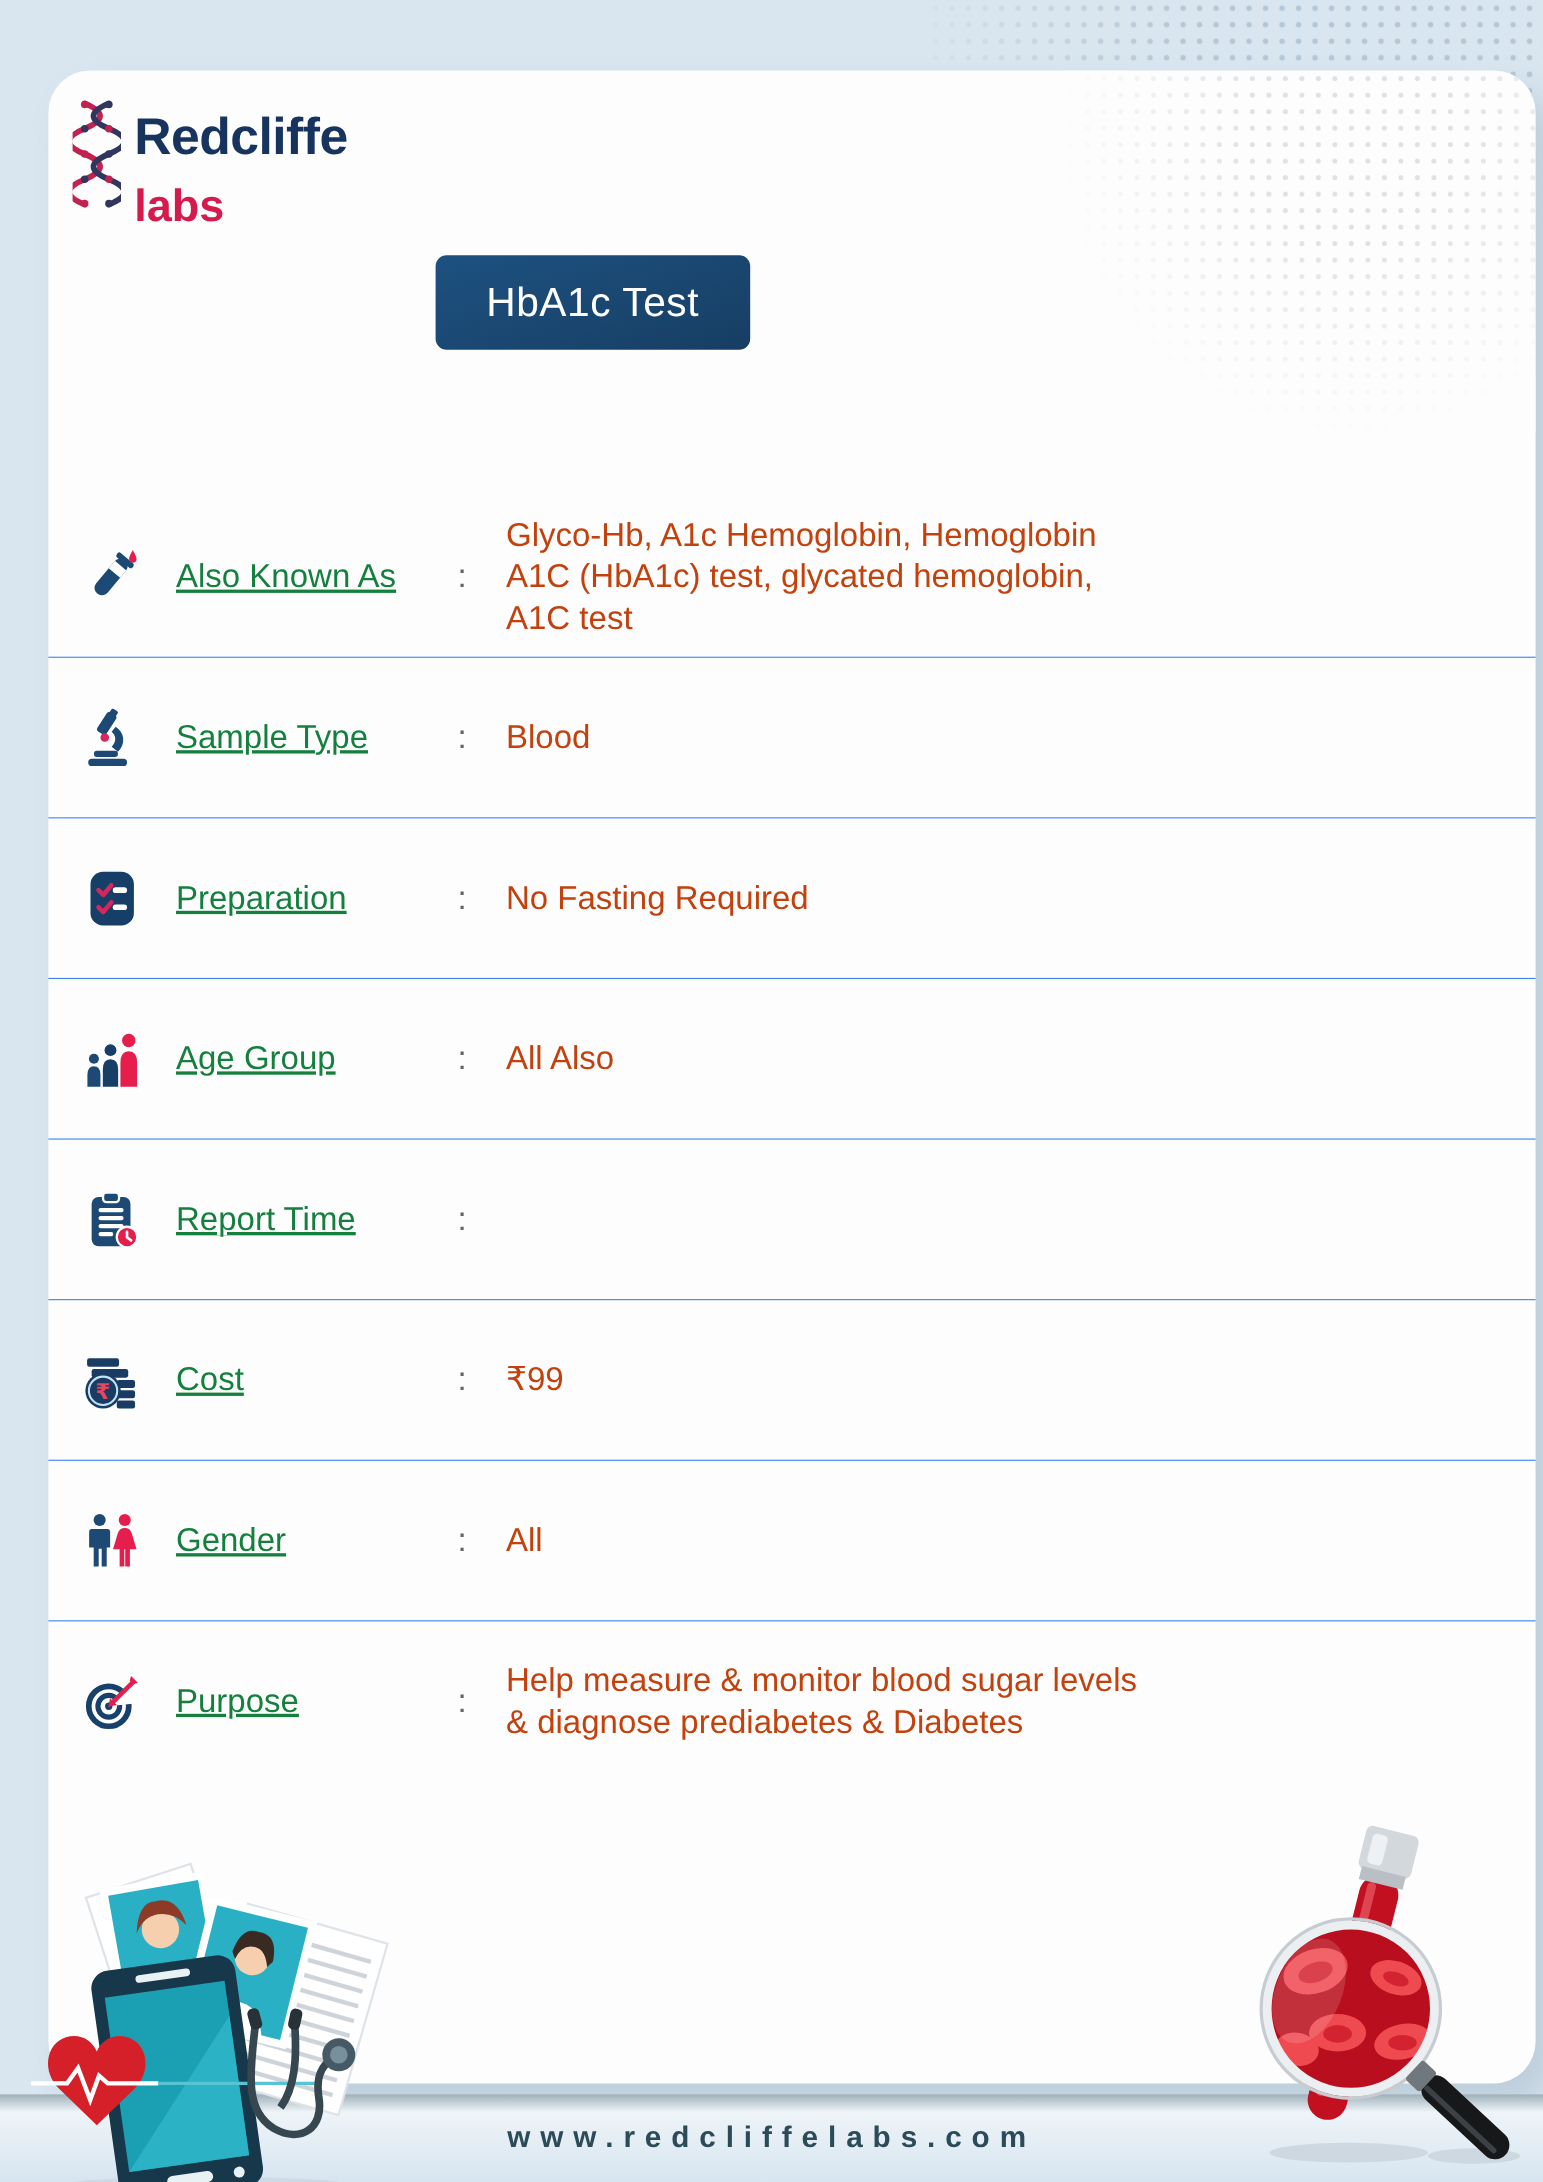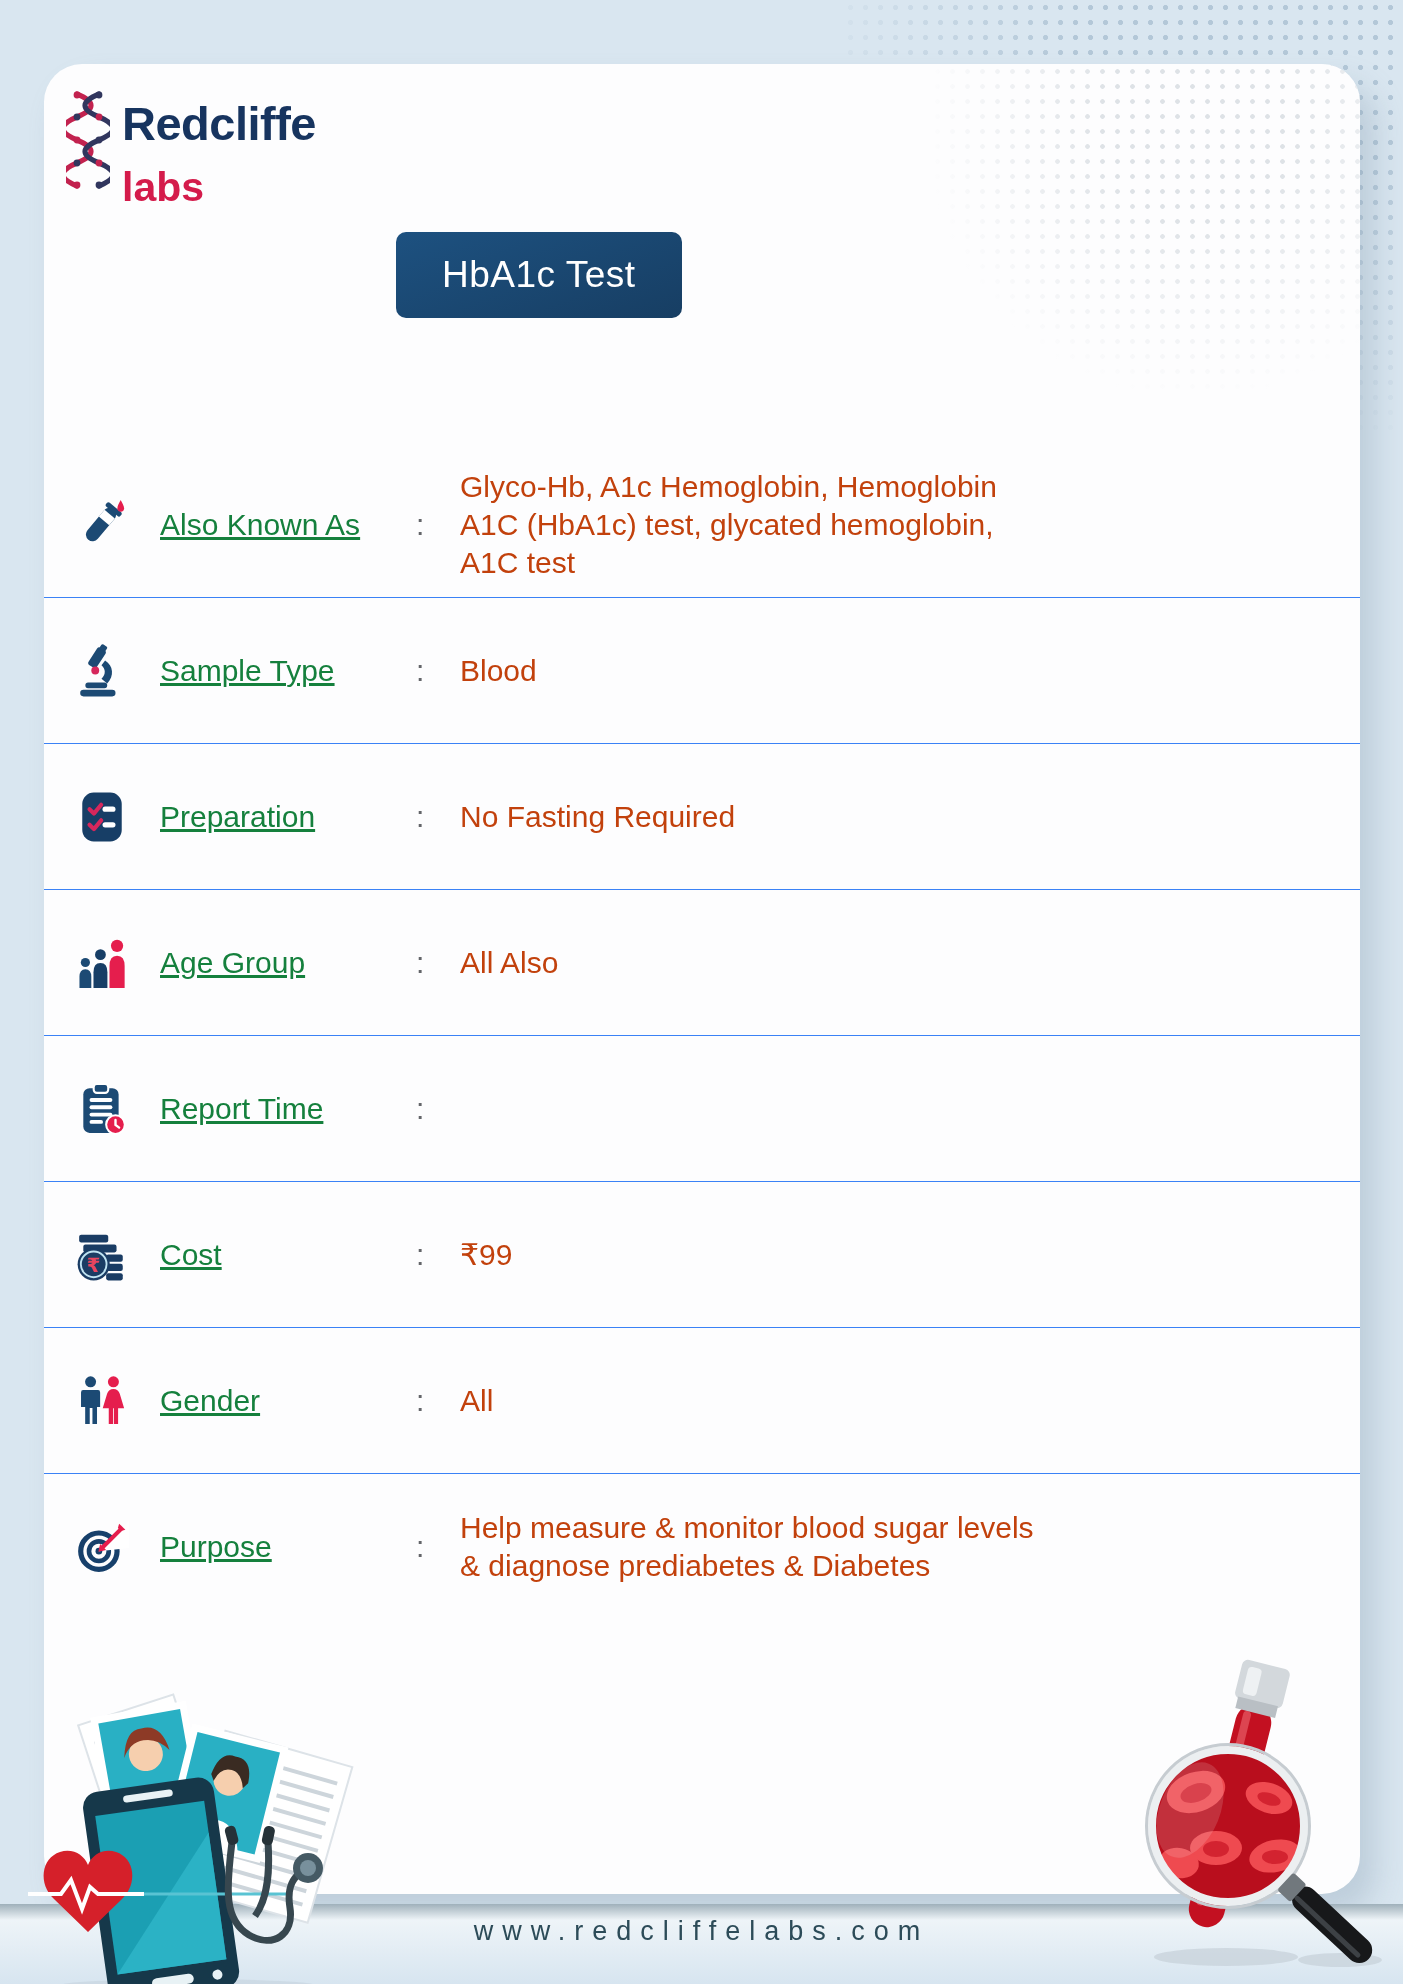--- a/index.html
+++ b/index.html
@@ -15,20 +15,21 @@
     background-size:15px 15px;
   }
   .bg-dots::after{
     content:"";position:absolute;inset:0;
     background:radial-gradient(ellipse at 72% 12%,rgba(217,230,240,0) 0%,rgba(217,230,240,0) 30%,#d9e6f0 78%);
   }
   .card{
     position:absolute;left:44px;top:64px;width:1316px;height:1830px;z-index:1;
     background:#fdfdfe;border-radius:38px;
     box-shadow:16px 20px 30px rgba(125,148,168,.30);
+    padding-left:36px;
   }
   .card-dots{
     position:absolute;top:0;right:0;width:430px;height:330px;border-top-right-radius:38px;overflow:hidden;
     background-image:radial-gradient(rgba(170,182,192,.38) 2px,transparent 2.6px);
     background-size:15px 15px;
   }
   .card-dots::after{
     content:"";position:absolute;inset:0;
     background:radial-gradient(ellipse at 62% 18%,rgba(253,253,254,0) 0%,rgba(253,253,254,0) 25%,#fdfdfe 72%);
   }
@@ -56,22 +57,22 @@
   .row-label{font-size:30px;font-weight:500;color:#15803d;text-decoration:underline;}
   .row-colon{font-size:30px;font-weight:500;color:#636569;}
   .row-value{font-size:30px;font-weight:500;color:#c2410c;line-height:38px;max-width:595px;}
   
   .footer-bar{
     position:absolute;left:0;top:1904px;width:100%;height:80px;z-index:4;
     background:linear-gradient(180deg,#9fb0ba 0%,#eef4f8 20%,#d7e5f0 100%);
     text-align:center;
   }
   .footer-url{
-    display:inline-block;margin-top:12px;
-    font-size:27px;letter-spacing:9px;color:#2c4b58;font-weight:400;
+    display:inline-block;margin-top:24px;
+    font-size:27px;letter-spacing:9px;color:#2c4b58;font-weight:700;
   }
   
   .deco-left{position:absolute;left:28px;top:1692px;width:350px;height:300px;z-index:6;}
   .deco-right{position:absolute;left:1076px;top:1658px;width:320px;height:310px;z-index:6;}
 </style>
 </head>
 <body>
 
 <div class="bg-dots"></div>
 

